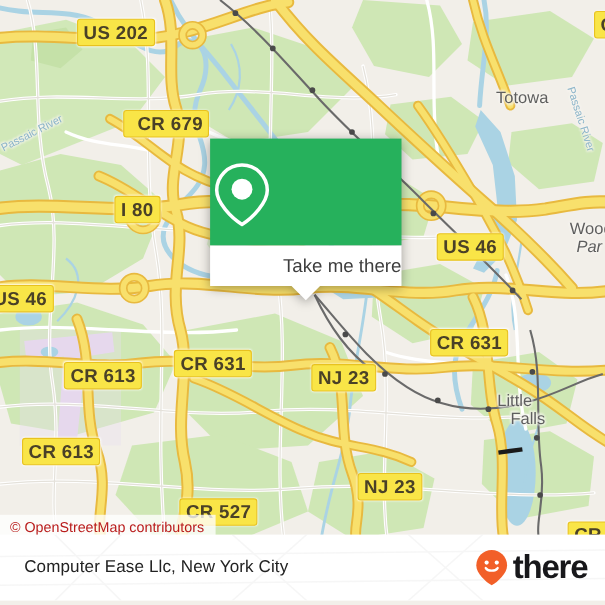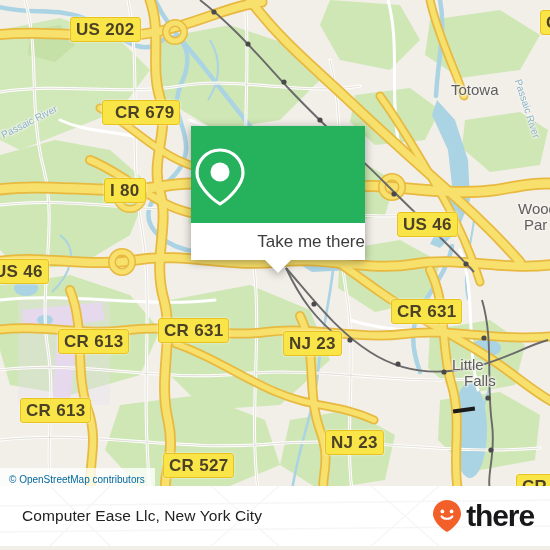--- a/index.html
+++ b/index.html
@@ -30,21 +30,21 @@
   #popup .pinwrap{position:absolute;left:0;right:0;top:20px;text-align:center;}
   #popup .foot{height:37px;background:#fff;display:flex;align-items:center;justify-content:flex-end;}
   #popup .foot span{font-size:17px;color:#3d3d3d;font-family:"Liberation Sans",sans-serif;}
   #popup .tail{position:absolute;left:50%;margin-left:-13px;bottom:-13px;width:0;height:0;
                border-left:13px solid transparent;border-right:13px solid transparent;
                border-top:13px solid #fff;}
 
   
   #attrib{position:absolute;left:0;top:468px;height:22px;background:rgba(255,255,255,.78);
           display:flex;align-items:center;padding:0 10px 0 9px;}
-  #attrib span{font-size:10px;color:#0369a1;font-family:"Liberation Sans",sans-serif;}
+  #attrib span{font-size:13px;color:#b91c1c;font-family:"Liberation Sans",sans-serif;}
 
   
   #bottombar{position:absolute;left:0;top:486px;width:550px;height:60px;background:#ffffff;
              display:flex;align-items:center;justify-content:space-between;padding:0 16px 0 22px;
              box-sizing:border-box;overflow:hidden;}
   #bottombar .title{font-size:15.5px;color:#222;font-family:"Liberation Sans",sans-serif;
                     letter-spacing:.1px;z-index:2;}
   #brand{display:flex;align-items:center;gap:4px;z-index:2;}
   #brand .word{font-size:30px;font-weight:bold;color:#17171a;letter-spacing:-1.1px;
                font-family:"Liberation Sans",sans-serif;line-height:1;}
@@ -240,27 +240,27 @@
           <circle cx="491" cy="450" r="2.6"></circle>
         </g>
         <rect x="453" y="408" width="22" height="4" fill="#1a1a1a" transform="rotate(-8 464 410)"></rect>
       </g>
     </svg>
 
     <div class="maplabel place" style="left:451px;top:81px;">Totowa</div>
     <div class="maplabel place2" style="left:452px;top:357px;">Little</div>
     <div class="maplabel place2" style="left:464px;top:373px;">Falls</div>
     <div class="maplabel place2" style="left:518px;top:201px;">Wood</div>
-    <div class="maplabel place2" style="left:524px;top:217px;">Par</div>
+    <div class="maplabel place2" style="left:524px;top:217px;font-style:italic;">Par</div>
 
     <div class="maplabel river" style="left:2px;top:130px;transform:rotate(-27deg);transform-origin:left center;">Passaic River</div>
     <div class="maplabel river" style="left:518px;top:74px;transform:rotate(72deg);transform-origin:left center;">Passaic River</div>
 
     <div class="shield" style="left:70px;top:17px;">US 202</div>
-    <div class="shield" style="left:102px;top:100px;padding-left:12px;">CR 679</div>
+    <div class="shield" style="left:112px;top:100px;padding-left:12px;">CR 679</div>
     <div class="shield" style="left:104px;top:178px;">I 80</div>
     <div class="shield" style="left:-12px;top:259px;">US 46</div>
     <div class="shield" style="left:397px;top:212px;">US 46</div>
     <div class="shield" style="left:58px;top:329px;">CR 613</div>
     <div class="shield" style="left:20px;top:398px;">CR 613</div>
     <div class="shield" style="left:158px;top:318px;">CR 631</div>
     <div class="shield" style="left:391px;top:299px;">CR 631</div>
     <div class="shield" style="left:283px;top:331px;">NJ 23</div>
     <div class="shield" style="left:325px;top:430px;">NJ 23</div>
     <div class="shield" style="left:163px;top:453px;">CR 527</div>

